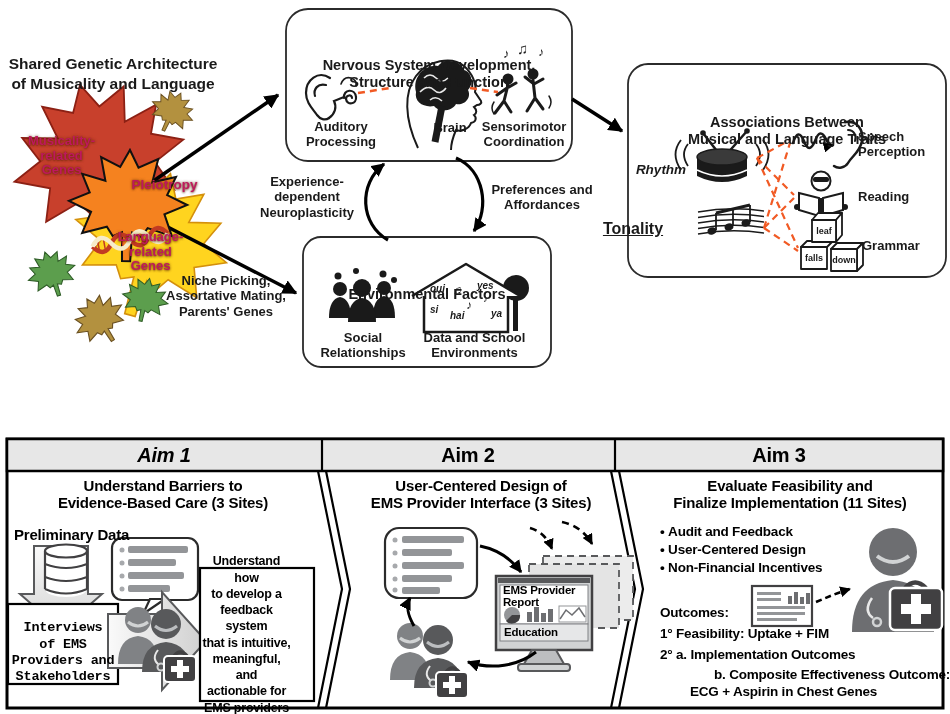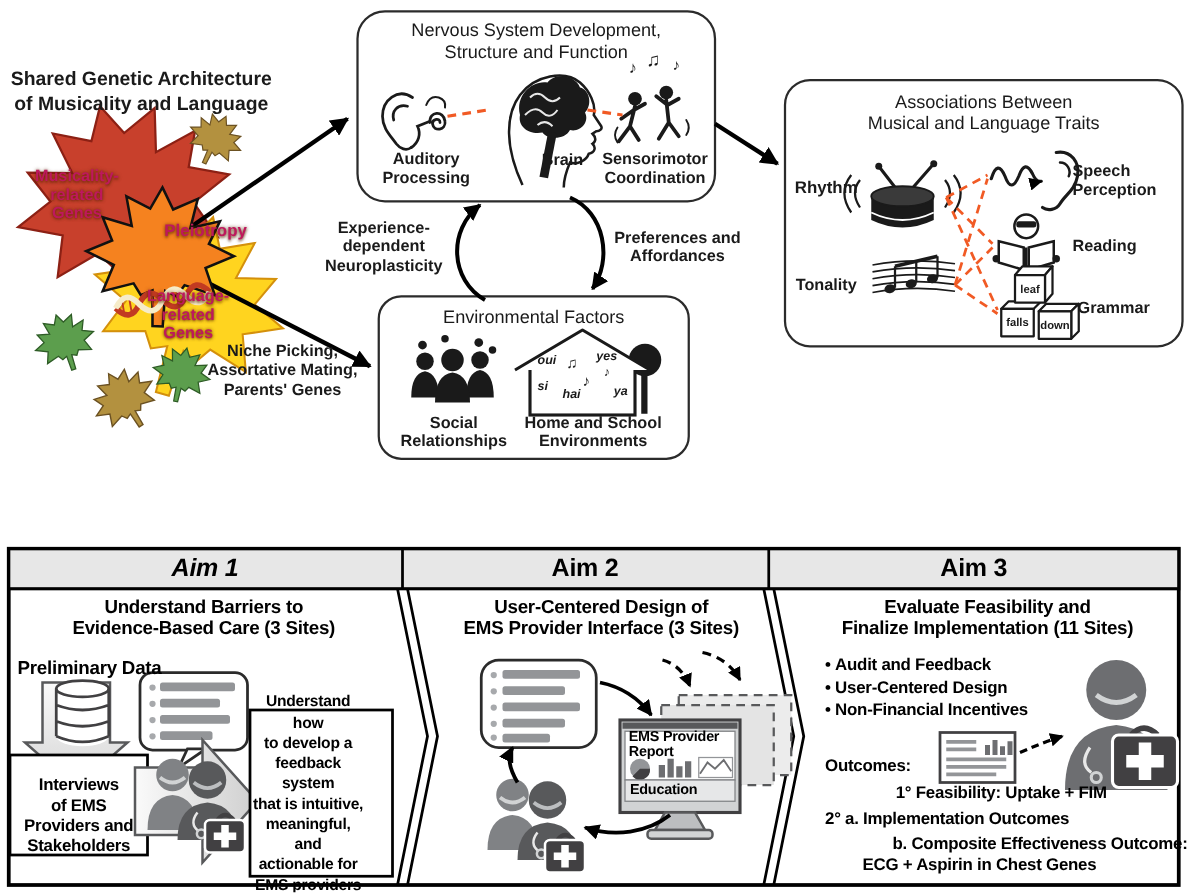--- a/index.html
+++ b/index.html
@@ -2,21 +2,21 @@
 <html><head>
 <meta charset="utf-8">
 <style>
   html,body{margin:0;padding:0;background:#fff;}
   #stage{position:relative;width:950px;height:714px;background:#fff;overflow:hidden;
          font-family:"Liberation Sans",sans-serif;color:#1a1a1a;}
   .abs{position:absolute;}
   .pre{white-space:pre-line;}
   .ctr{text-align:center;}
   .t6{font-weight:600;font-size:13px;line-height:1.18;}
-  .t7{font-weight:400;font-size:14.5px;line-height:1.2;}
+  .t7{font-weight:700;font-size:14.5px;line-height:1.2;margin-top:40px;}
   .leaf-lab{font-weight:700;font-size:13px;line-height:1.12;color:#be185d;
             text-shadow:0 0 3px rgba(90,40,0,.75),0 1px 2px rgba(90,40,0,.5);}
   .bt{font-weight:700;color:#000;letter-spacing:-0.2px;}
   .flexc{display:flex;align-items:center;justify-content:center;}
   svg{position:absolute;left:0;top:0;}
   .hw{font-weight:700;font-style:italic;font-size:10px;color:#1a1a1a;}
   .note{color:#1a1a1a;font-weight:700;}
   .blockw{font-weight:700;font-size:9px;color:#1a1a1a;text-align:center;}
 </style>
 </head>
@@ -315,74 +315,74 @@
 
 <div class="abs ctr pre t6" style="left:246px;top:174px;width:122px;">Experience-
 dependent
 Neuroplasticity</div>
 <div class="abs ctr pre t6" style="left:486px;top:182px;width:112px;">Preferences and
 Affordances</div>
 
 <div class="abs ctr t7" style="left:312px;top:246px;width:230px;">Environmental Factors</div>
 <div class="abs ctr pre t6" style="left:318px;top:330px;width:90px;">Social
 Relationships</div>
-<div class="abs ctr pre t6" style="left:412px;top:330px;width:125px;">Home and School
+<div class="abs ctr pre t6" style="left:412px;top:330px;width:125px;">Data and School
 Environments</div>
 <span class="abs hw" style="left:430px;top:283px;">oui</span>
 <span class="abs hw" style="left:477px;top:280px;">yes</span>
 <span class="abs hw" style="left:430px;top:304px;">si</span>
 <span class="abs hw" style="left:450px;top:310px;">hai</span>
 <span class="abs hw" style="left:491px;top:308px;">ya</span>
 <span class="abs note" style="left:453px;top:283px;font-size:12px;">♫</span>
 <span class="abs note" style="left:466px;top:298px;font-size:12px;">♪</span>
 <span class="abs note" style="left:483px;top:293px;font-size:10px;">♪</span>
 
 <div class="abs ctr pre t7" style="left:642px;top:74px;width:290px;">Associations Between
 Musical and Language Traits</div>
-<div class="abs ctr t6" style="left:630px;top:142px;width:62px;font-size:13.5px;">Rhythm</div>
-<div class="abs ctr t6" style="left:630px;top:220px;width:62px;font-size:13px;">Tonality</div>
+<div class="abs ctr t6" style="left:630px;top:162px;width:62px;font-size:13.5px;font-style:italic;">Rhythm</div>
+<div class="abs ctr t6" style="left:602px;top:220px;width:62px;font-size:16px;text-decoration:underline;">Tonality</div>
 <div class="abs pre t6" style="left:858px;top:129px;width:80px;">Speech
 Perception</div>
 <div class="abs t6" style="left:858px;top:189px;width:70px;">Reading</div>
 <div class="abs t6" style="left:862px;top:238px;width:70px;">Grammar</div>
 <div class="abs blockw" style="left:812px;top:226px;width:24px;">leaf</div>
 <div class="abs blockw" style="left:801px;top:253px;width:26px;">falls</div>
 <div class="abs blockw" style="left:831px;top:255px;width:26px;">down</div>
 
 <div class="abs ctr bt" style="left:9px;top:444px;width:310px;font-size:20px;font-style:italic;">Aim 1</div>
 <div class="abs ctr bt" style="left:324px;top:444px;width:288px;font-size:20px;">Aim 2</div>
 <div class="abs ctr bt" style="left:617px;top:444px;width:324px;font-size:20px;">Aim 3</div>
 
 <div class="abs ctr pre bt" style="left:17px;top:477px;width:292px;font-size:15px;line-height:1.15;">Understand Barriers to
 Evidence-Based Care (3 Sites)</div>
 <div class="abs ctr pre bt" style="left:336px;top:477px;width:290px;font-size:15px;line-height:1.15;">User-Centered Design of
 EMS Provider Interface (3 Sites)</div>
 <div class="abs ctr pre bt" style="left:637px;top:477px;width:306px;font-size:15px;line-height:1.15;">Evaluate Feasibility and
 Finalize Implementation (11 Sites)</div>
 
 <div class="abs bt" style="left:14px;top:526px;width:140px;font-size:15px;">Preliminary Data</div>
-<div class="abs ctr pre bt flexc" style="left:8px;top:604px;width:110px;height:98px;font-size:13.5px;line-height:1.22;">Interviews
+<div class="abs ctr pre bt flexc" style="left:8px;top:604px;width:110px;height:98px;font-size:13.5px;line-height:1.22;font-family:Liberation Mono, monospace;">Interviews
 of EMS
 Providers and
 Stakeholders</div>
 <div class="abs ctr pre bt flexc" style="left:202px;top:570px;width:89px;height:129px;font-size:12.5px;line-height:1.3;">Understand how
 to develop a
 feedback system
 that is intuitive,
 meaningful, and
 actionable for
 EMS providers</div>
 
 <div class="abs pre bt" style="left:503px;top:584px;width:86px;font-size:11.5px;line-height:1.05;">EMS Provider
 Report</div>
 <div class="abs bt" style="left:504px;top:626px;width:80px;font-size:11.5px;">Education</div>
 
 <div class="abs bt" style="left:660px;top:524px;width:270px;font-size:13.5px;"><span>•</span>&nbsp;<span>Audit and Feedback</span></div>
 <div class="abs bt" style="left:660px;top:542px;width:270px;font-size:13.5px;"><span>•</span>&nbsp;<span>User-Centered Design</span></div>
 <div class="abs bt" style="left:660px;top:560px;width:270px;font-size:13.5px;"><span>•</span>&nbsp;<span>Non-Financial Incentives</span></div>
 
 <div class="abs bt" style="left:660px;top:605px;width:130px;font-size:13.5px;">Outcomes:</div>
-<div class="abs bt" style="left:660px;top:626px;width:282px;font-size:13.5px;text-align:center;">1°  Feasibility: Uptake + FIM</div>
+<div class="abs bt" style="left:660px;top:626px;width:282px;font-size:13.5px;">1°  Feasibility: Uptake + FIM</div>
 <div class="abs bt" style="left:660px;top:647px;width:282px;font-size:13.5px;">2°  a. Implementation Outcomes</div>
 <div class="abs bt" style="left:678px;top:667px;width:266px;font-size:13.5px;padding-left:36px;">b. Composite Effectiveness Outcome:</div>
 <div class="abs bt" style="left:690px;top:684px;width:254px;font-size:13.5px;">ECG + Aspirin in Chest Genes</div>
 
 </div>
 
 </body></html>

